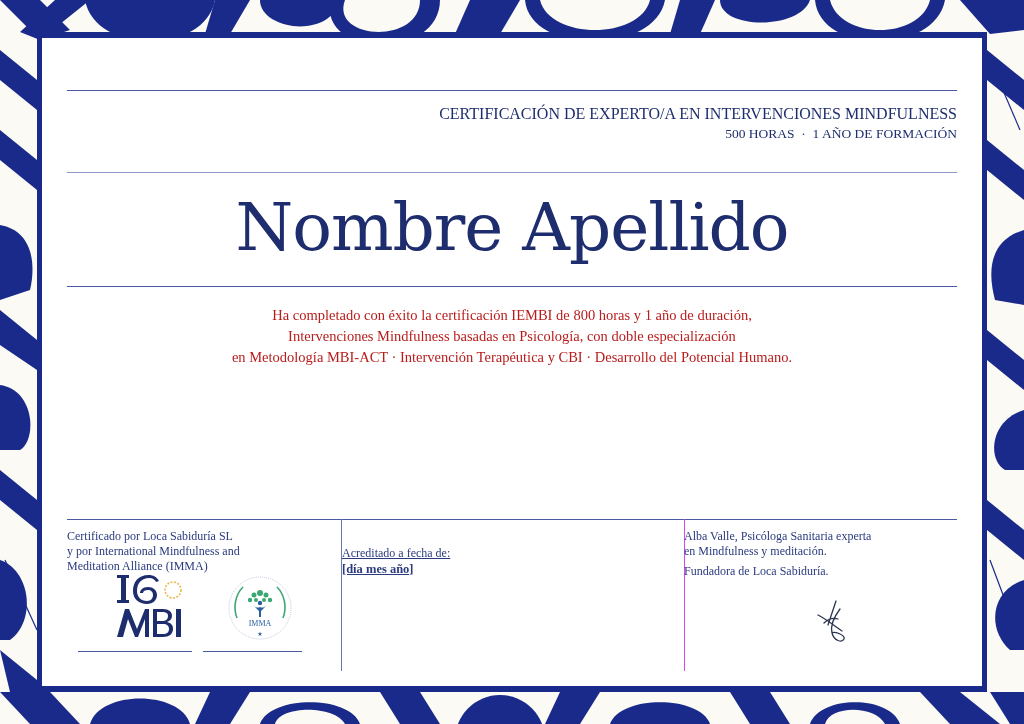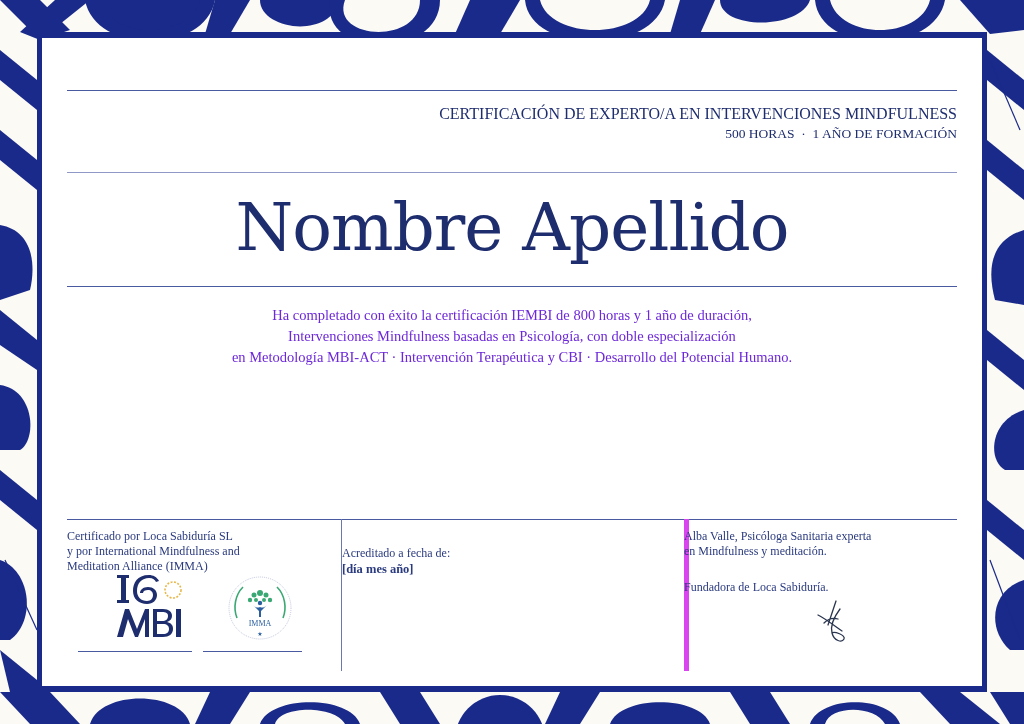--- a/index.html
+++ b/index.html
@@ -26,32 +26,32 @@
   }
   .title-line { font-size: 16px; line-height: 19px; }
   .subtitle { font-size: 13.5px; line-height: 20px; margin-top: 1px; }
   .name {
     position: absolute; left: 67px; top: 188px; width: 890px; text-align: center;
     font-size: 66px; line-height: 80px; color: #1e2d6e; font-family: "DejaVu Serif", serif;
     font-weight: normal; letter-spacing: -1px;
   }
   .body-text {
     position: absolute; left: 67px; top: 305px; width: 890px; text-align: center;
-    font-size: 14.5px; line-height: 21px; color: #6d28d9;
+    font-size: 14.5px; line-height: 21px; color: #b91c1c;
   }
   .footer { position: absolute; left: 67px; top: 519px; width: 890px; height: 152px; }
   .col { position: absolute; top: 0; height: 152px; text-align: left; font-size: 12px; color: #2a3a7e; }
   .col1 { left: 0; width: 274px; }
-  .col2 { left: 274px; width: 342px; border-left: 1px solid #6a78b0; border-right: 5px solid #d946ef; }
+  .col2 { left: 274px; width: 342px; border-left: 1px solid #6a78b0; border-right: 1px solid #d946ef; text-decoration: underline; }
   .col3 { left: 617px; width: 273px; }
   .col1 .txt { margin-top: 10px; line-height: 15px; }
   .col2 .lbl { margin-top: 27px; line-height: 15px; }
   .col2 .date { font-weight: bold; font-size: 12.5px; line-height: 17px; }
   .col3 .txt { margin-top: 10px; line-height: 15px; }
-  .col3 .txt2 { margin-top: 21px; line-height: 15px; }
+  .col3 .txt2 { margin-top: 5px; line-height: 15px; }
   .logo-iembi { position: absolute; left: 48px; top: 52px; width: 72px; height: 72px; }
   .logo-imma { position: absolute; left: 158px; top: 54px; width: 70px; height: 70px; }
   .sigline { position: absolute; top: 132px; height: 1px; background: #4a5aa0; }
   .signature { position: absolute; left: 130px; top: 78px; width: 36px; height: 50px; }
 </style>
 </head>
 <body>
 
 <svg class="pattern" viewBox="0 0 1024 724" xmlns="http://www.w3.org/2000/svg">
   <rect width="1024" height="724" fill="#fbfaf4"></rect>

